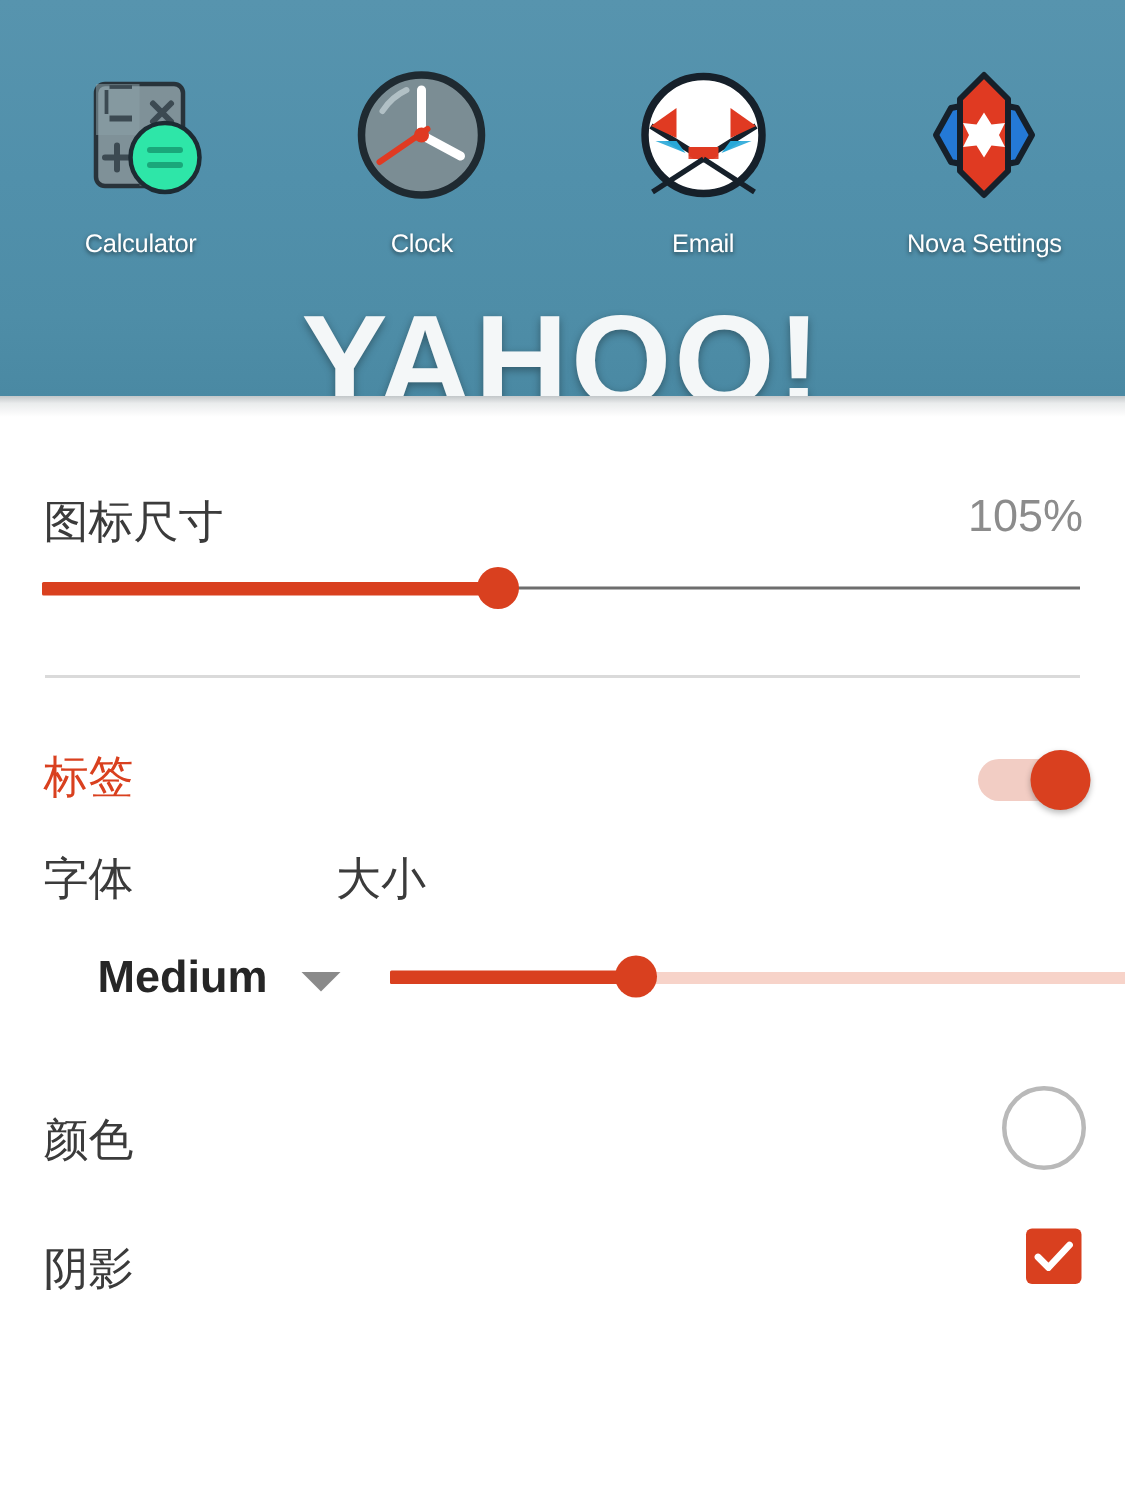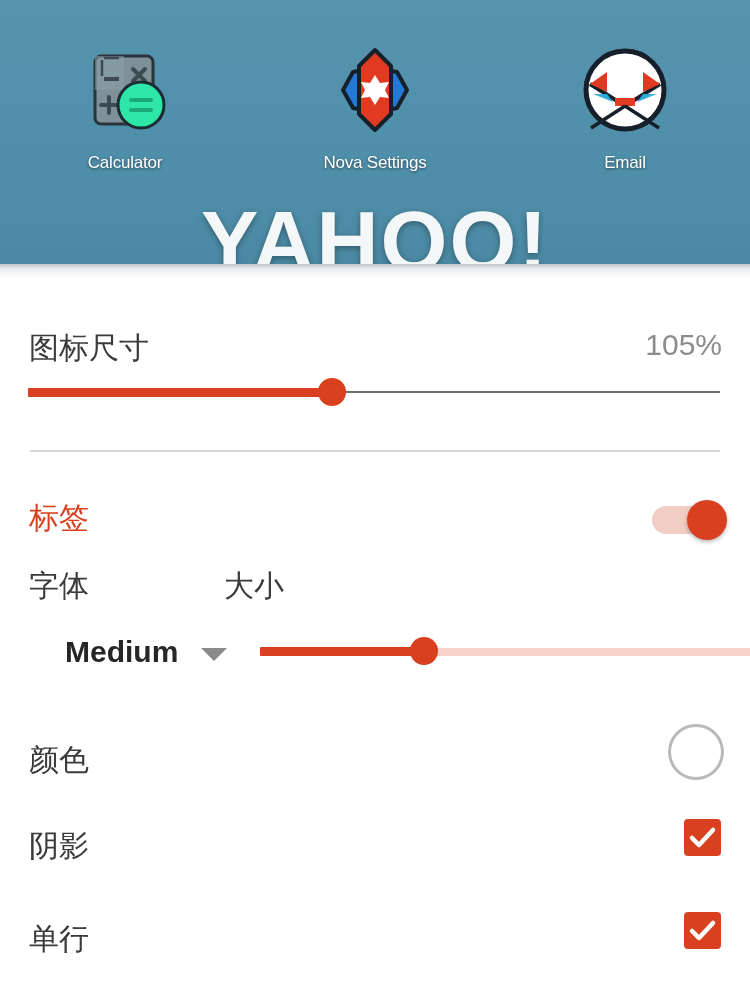--- a/index.html
+++ b/index.html
@@ -259,53 +259,66 @@
             <circle cx="64" cy="63" r="23" fill="#2ee6a8" stroke="#1d2b33" stroke-width="3"></circle>
             <g stroke="#1aa77a" stroke-width="4" stroke-linecap="round">
               <line x1="54" y1="58" x2="74" y2="58"></line>
               <line x1="54" y1="68" x2="74" y2="68"></line>
             </g>
           </svg>
         </div>
         <div class="app-label">Calculator</div>
       </div>
 
-
       <div class="app-cell">
         <div class="app-icon-box">
           <svg width="96" height="96" viewBox="0 0 96 96">
-            <g stroke="#16202a" stroke-width="4" stroke-linejoin="round">
-              <path d="M46 26 L26 30 L16 48 L26 66 L46 70 Z" fill="#2479d6"></path>
-              <path d="M50 26 L70 30 L80 48 L70 66 L50 70 Z" fill="#2479d6"></path>
-            </g>
-            <path d="M48 8 L64 24 L64 72 L48 88 L32 72 L32 24 Z" fill="#e03a22" stroke="#16202a" stroke-width="4" stroke-linejoin="round"></path>
-            <path d="M48 33 L53 41 L62 40 L58 48 L62 56 L53 55 L48 63 L43 55 L34 56 L38 48 L34 40 L43 41 Z" fill="#ffffff"></path>
+            <circle cx="48" cy="48" r="40" fill="#7b8d94" stroke="#1f2a31" stroke-width="5"></circle>
+            <path d="M22 32 A 38 38 0 0 1 38 18" stroke="#c9d6da" stroke-width="4" fill="none" stroke-linecap="round" opacity="0.7"></path>
+            <line x1="48" y1="48" x2="48" y2="18" stroke="#ffffff" stroke-width="6" stroke-linecap="round"></line>
+            <line x1="48" y1="48" x2="74" y2="62" stroke="#ffffff" stroke-width="6" stroke-linecap="round"></line>
+            <line x1="52" y1="44" x2="20" y2="66" stroke="#e03a22" stroke-width="4" stroke-linecap="round"></line>
+            <circle cx="48" cy="48" r="5" fill="#e03a22"></circle>
           </svg>
         </div>
-        <div class="app-label">Nova Settings</div>
+        <div class="app-label">Clock</div>
       </div>
 
       <div class="app-cell">
         <div class="app-icon-box">
           <svg width="96" height="96" viewBox="0 0 96 96">
             <circle cx="48" cy="48" r="39" fill="#ffffff" stroke="#16202a" stroke-width="5"></circle>
             <path d="M13 42 L48 64 L83 42" fill="none" stroke="#16202a" stroke-width="4"></path>
             <path d="M13 42 L30 30 L30 50 Z" fill="#e03a22"></path>
             <path d="M83 42 L66 30 L66 50 Z" fill="#e03a22"></path>
             <path d="M16 52 L36 60 L30 52 Z" fill="#27a8d8"></path>
             <path d="M80 52 L60 60 L66 52 Z" fill="#27a8d8"></path>
             <rect x="38" y="56" width="20" height="8" fill="#e03a22"></rect>
             <path d="M13 46 L48 68 L83 46 L83 56 A 39 39 0 0 1 13 56 Z" fill="#ffffff" opacity="0.1"></path>
             <path d="M48 64 L14 86" fill="none" stroke="#16202a" stroke-width="3.5"></path>
             <path d="M48 64 L82 86" fill="none" stroke="#16202a" stroke-width="3.5"></path>
           </svg>
         </div>
         <div class="app-label">Email</div>
       </div>
 
+      <div class="app-cell">
+        <div class="app-icon-box">
+          <svg width="96" height="96" viewBox="0 0 96 96">
+            <g stroke="#16202a" stroke-width="4" stroke-linejoin="round">
+              <path d="M46 26 L26 30 L16 48 L26 66 L46 70 Z" fill="#2479d6"></path>
+              <path d="M50 26 L70 30 L80 48 L70 66 L50 70 Z" fill="#2479d6"></path>
+            </g>
+            <path d="M48 8 L64 24 L64 72 L48 88 L32 72 L32 24 Z" fill="#e03a22" stroke="#16202a" stroke-width="4" stroke-linejoin="round"></path>
+            <path d="M48 33 L53 41 L62 40 L58 48 L62 56 L53 55 L48 63 L43 55 L34 56 L38 48 L34 40 L43 41 Z" fill="#ffffff"></path>
+          </svg>
+        </div>
+        <div class="app-label">Nova Settings</div>
+      </div>
+
     </div>
 
     <div id="yahoo-widget">YAHOO!</div>
   </div>
 
   <div id="panel">
     <div id="panel-shadow"></div>
 
     <div id="row-iconsize">
       <div id="iconsize-label" class="row-label">图标尺寸</div>
@@ -351,23 +364,15 @@
 
     <div id="row-shadow" class="row-check">
       <div class="check-label row-label">阴影</div>
       <div class="checkbox">
         <svg width="37" height="37" viewBox="0 0 37 37">
           <path d="M8 19 L15 26 L29 11" fill="none" stroke="#ffffff" stroke-width="4.5" stroke-linecap="round" stroke-linejoin="round"></path>
         </svg>
       </div>
     </div>
 
-    <div id="row-singleline" class="row-check">
-      <div class="check-label row-label">单行</div>
-      <div class="checkbox">
-        <svg width="37" height="37" viewBox="0 0 37 37">
-          <path d="M8 19 L15 26 L29 11" fill="none" stroke="#ffffff" stroke-width="4.5" stroke-linecap="round" stroke-linejoin="round"></path>
-        </svg>
-      </div>
-    </div>
 
   </div>
 </div>
 
 </body></html>

